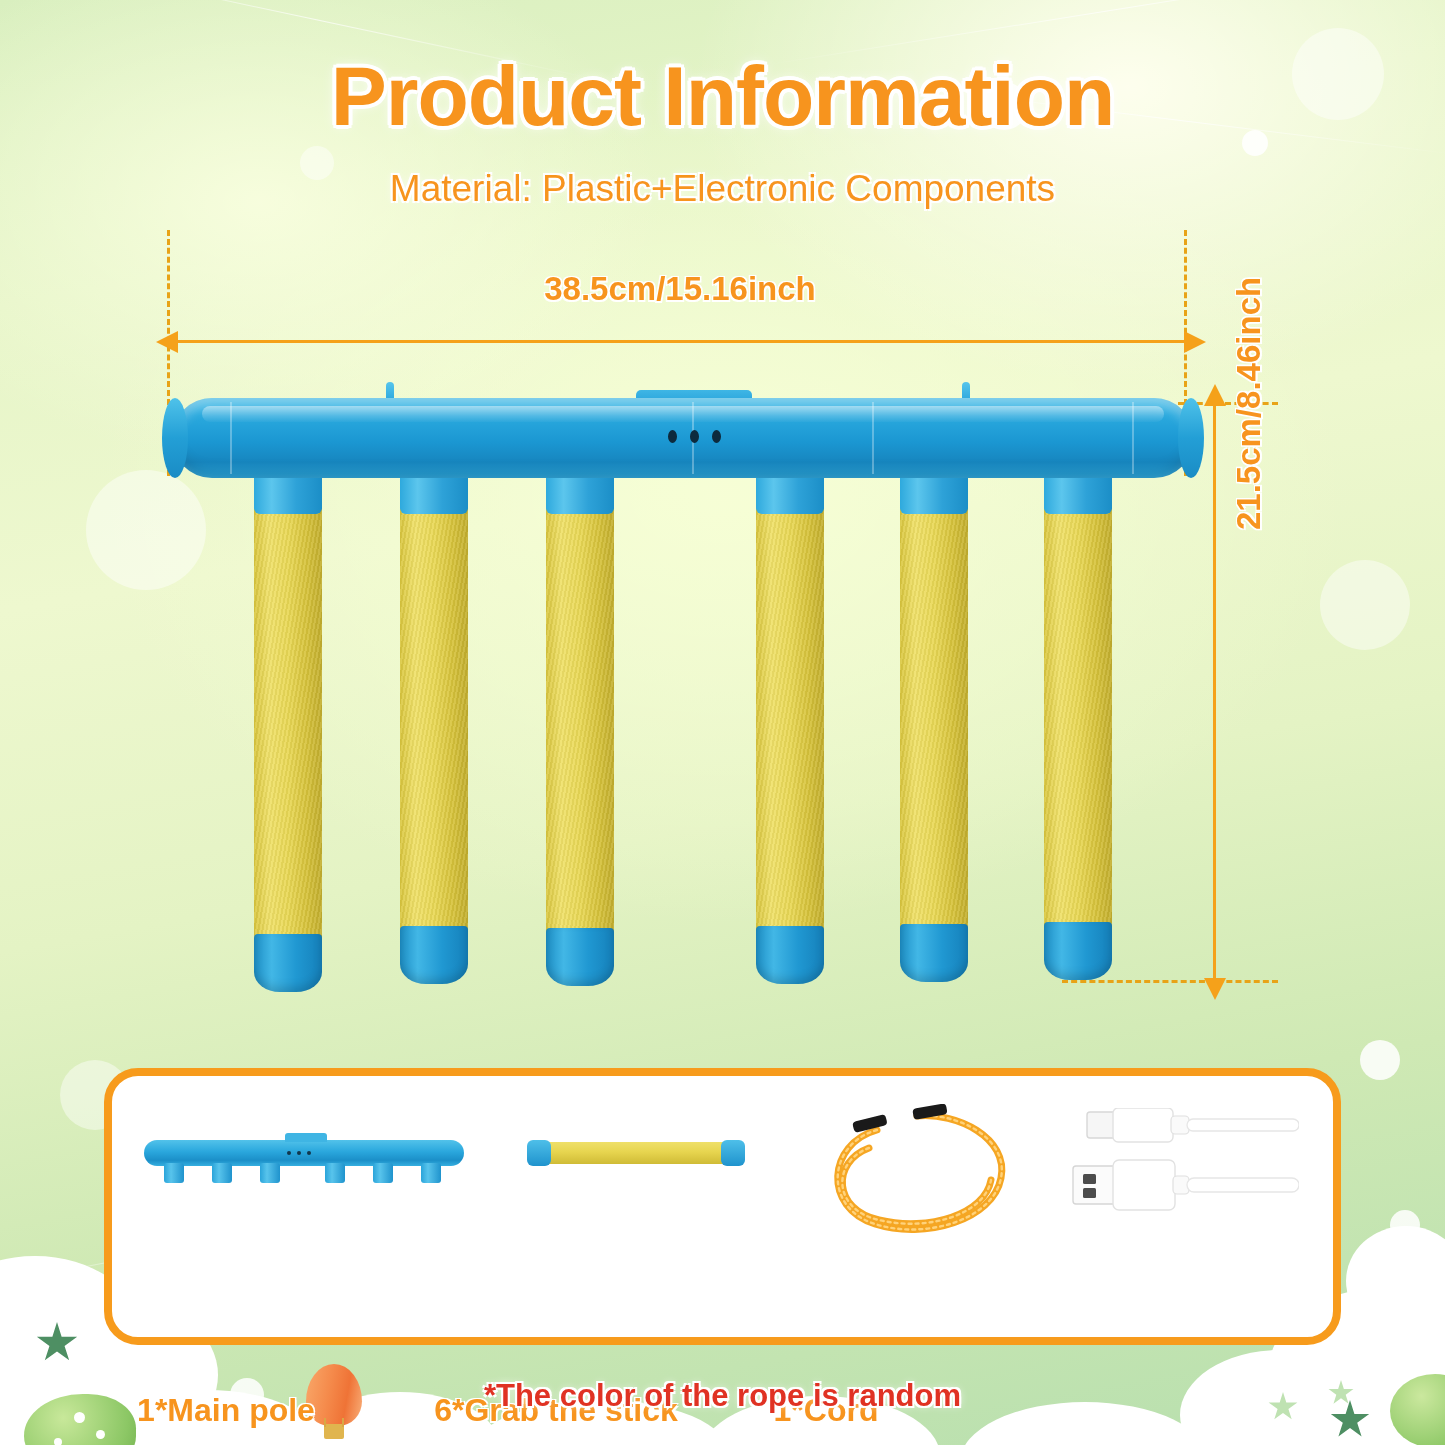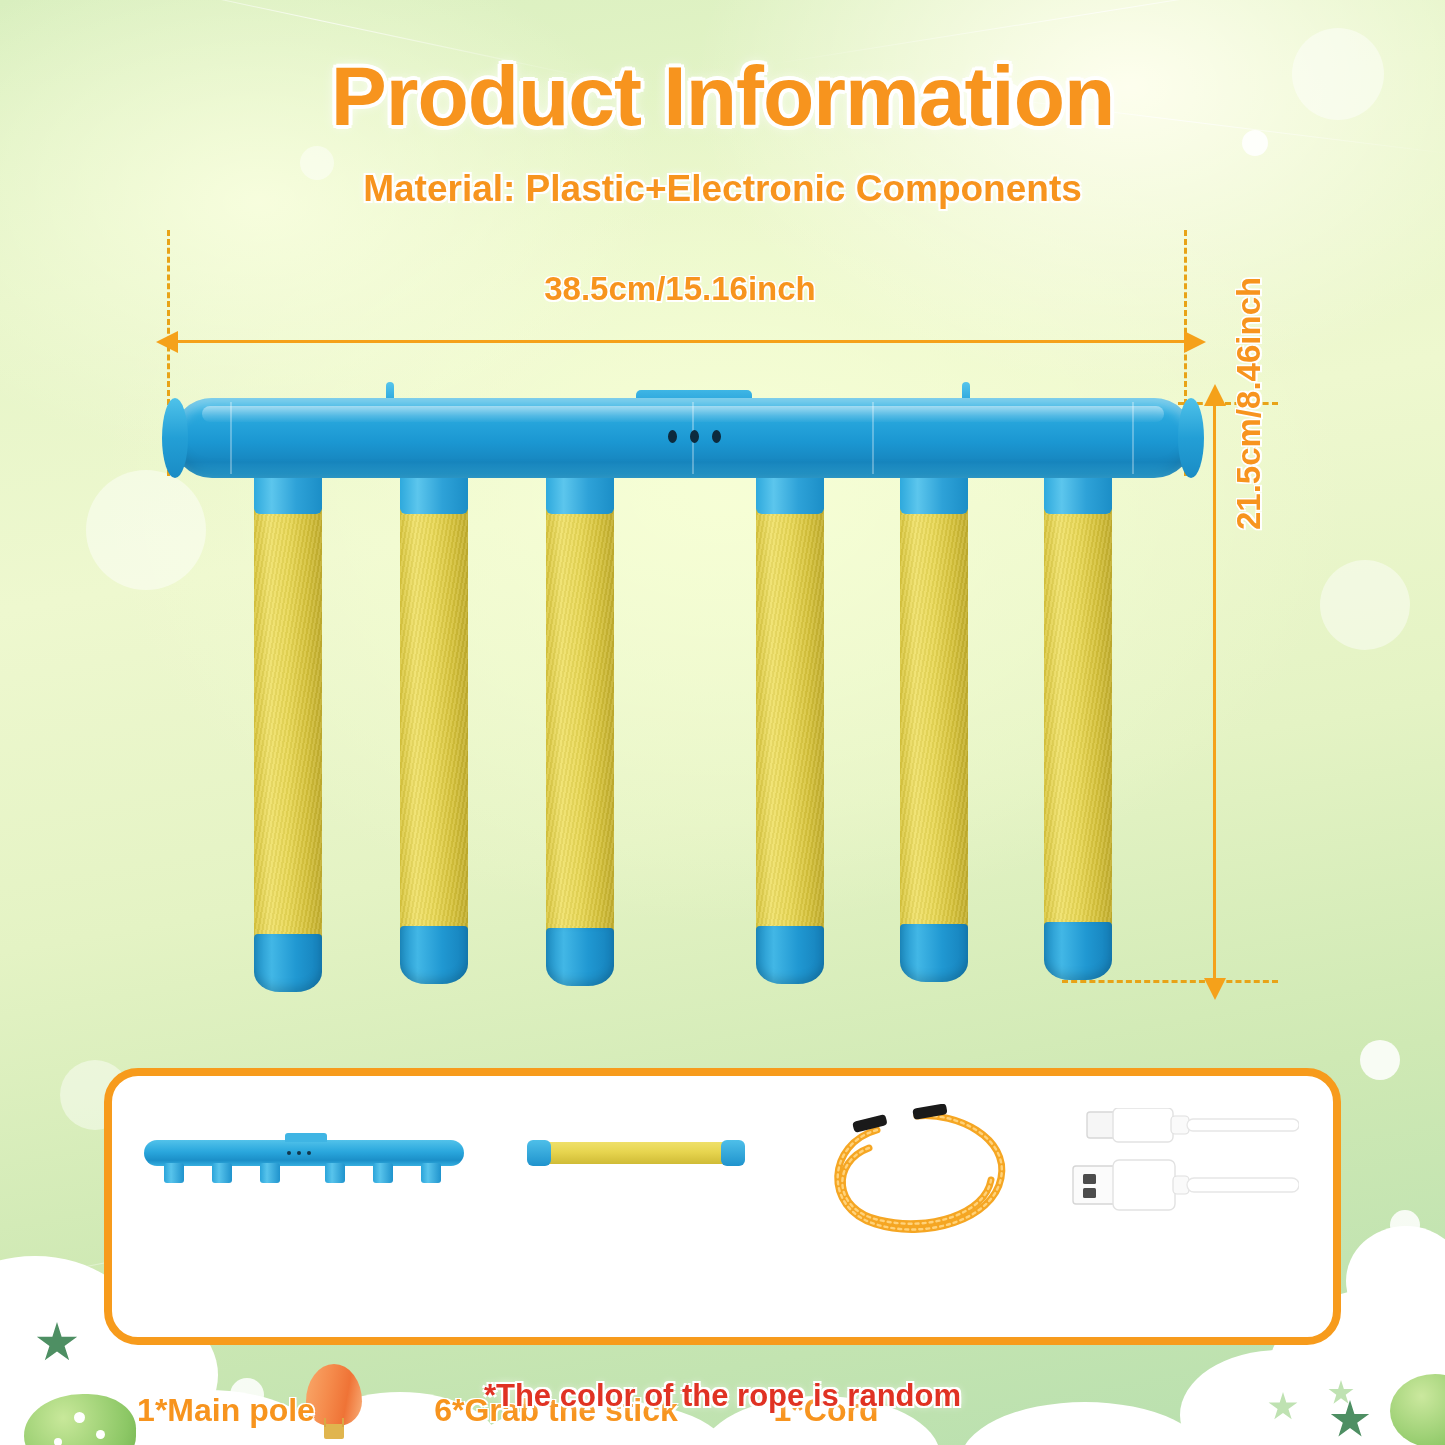--- a/index.html
+++ b/index.html
@@ -40,21 +40,21 @@
     font-size: 84px; font-weight: bold; letter-spacing: -1px;
     color: #F7941E;
     text-shadow:
       -3px -3px 0 #fff, 3px -3px 0 #fff, -3px 3px 0 #fff, 3px 3px 0 #fff,
       0 -4px 0 #fff, 0 4px 0 #fff, -4px 0 0 #fff, 4px 0 0 #fff,
       0 0 14px rgba(255,255,255,0.95);
   }
   .subtitle {
     position: absolute; top: 168px; left: 0; width: 100%;
     text-align: center;
-    font-size: 37px; font-weight: bold;
+    font-size: 37px; font-weight: normal;
     color: #F7941E;
     text-shadow: -2px -2px 0 #fff, 2px -2px 0 #fff, -2px 2px 0 #fff, 2px 2px 0 #fff, 0 0 9px rgba(255,255,255,0.9);
   }
 
   
   .vguide { position: absolute; width: 0; border-left: 3px dashed #E8A317; }
   .hguide { position: absolute; height: 0; border-top: 3px dashed #E8A317; }
 
   .dim-h {
     position: absolute; left: 176px; top: 340px; width: 1010px; height: 3px;

